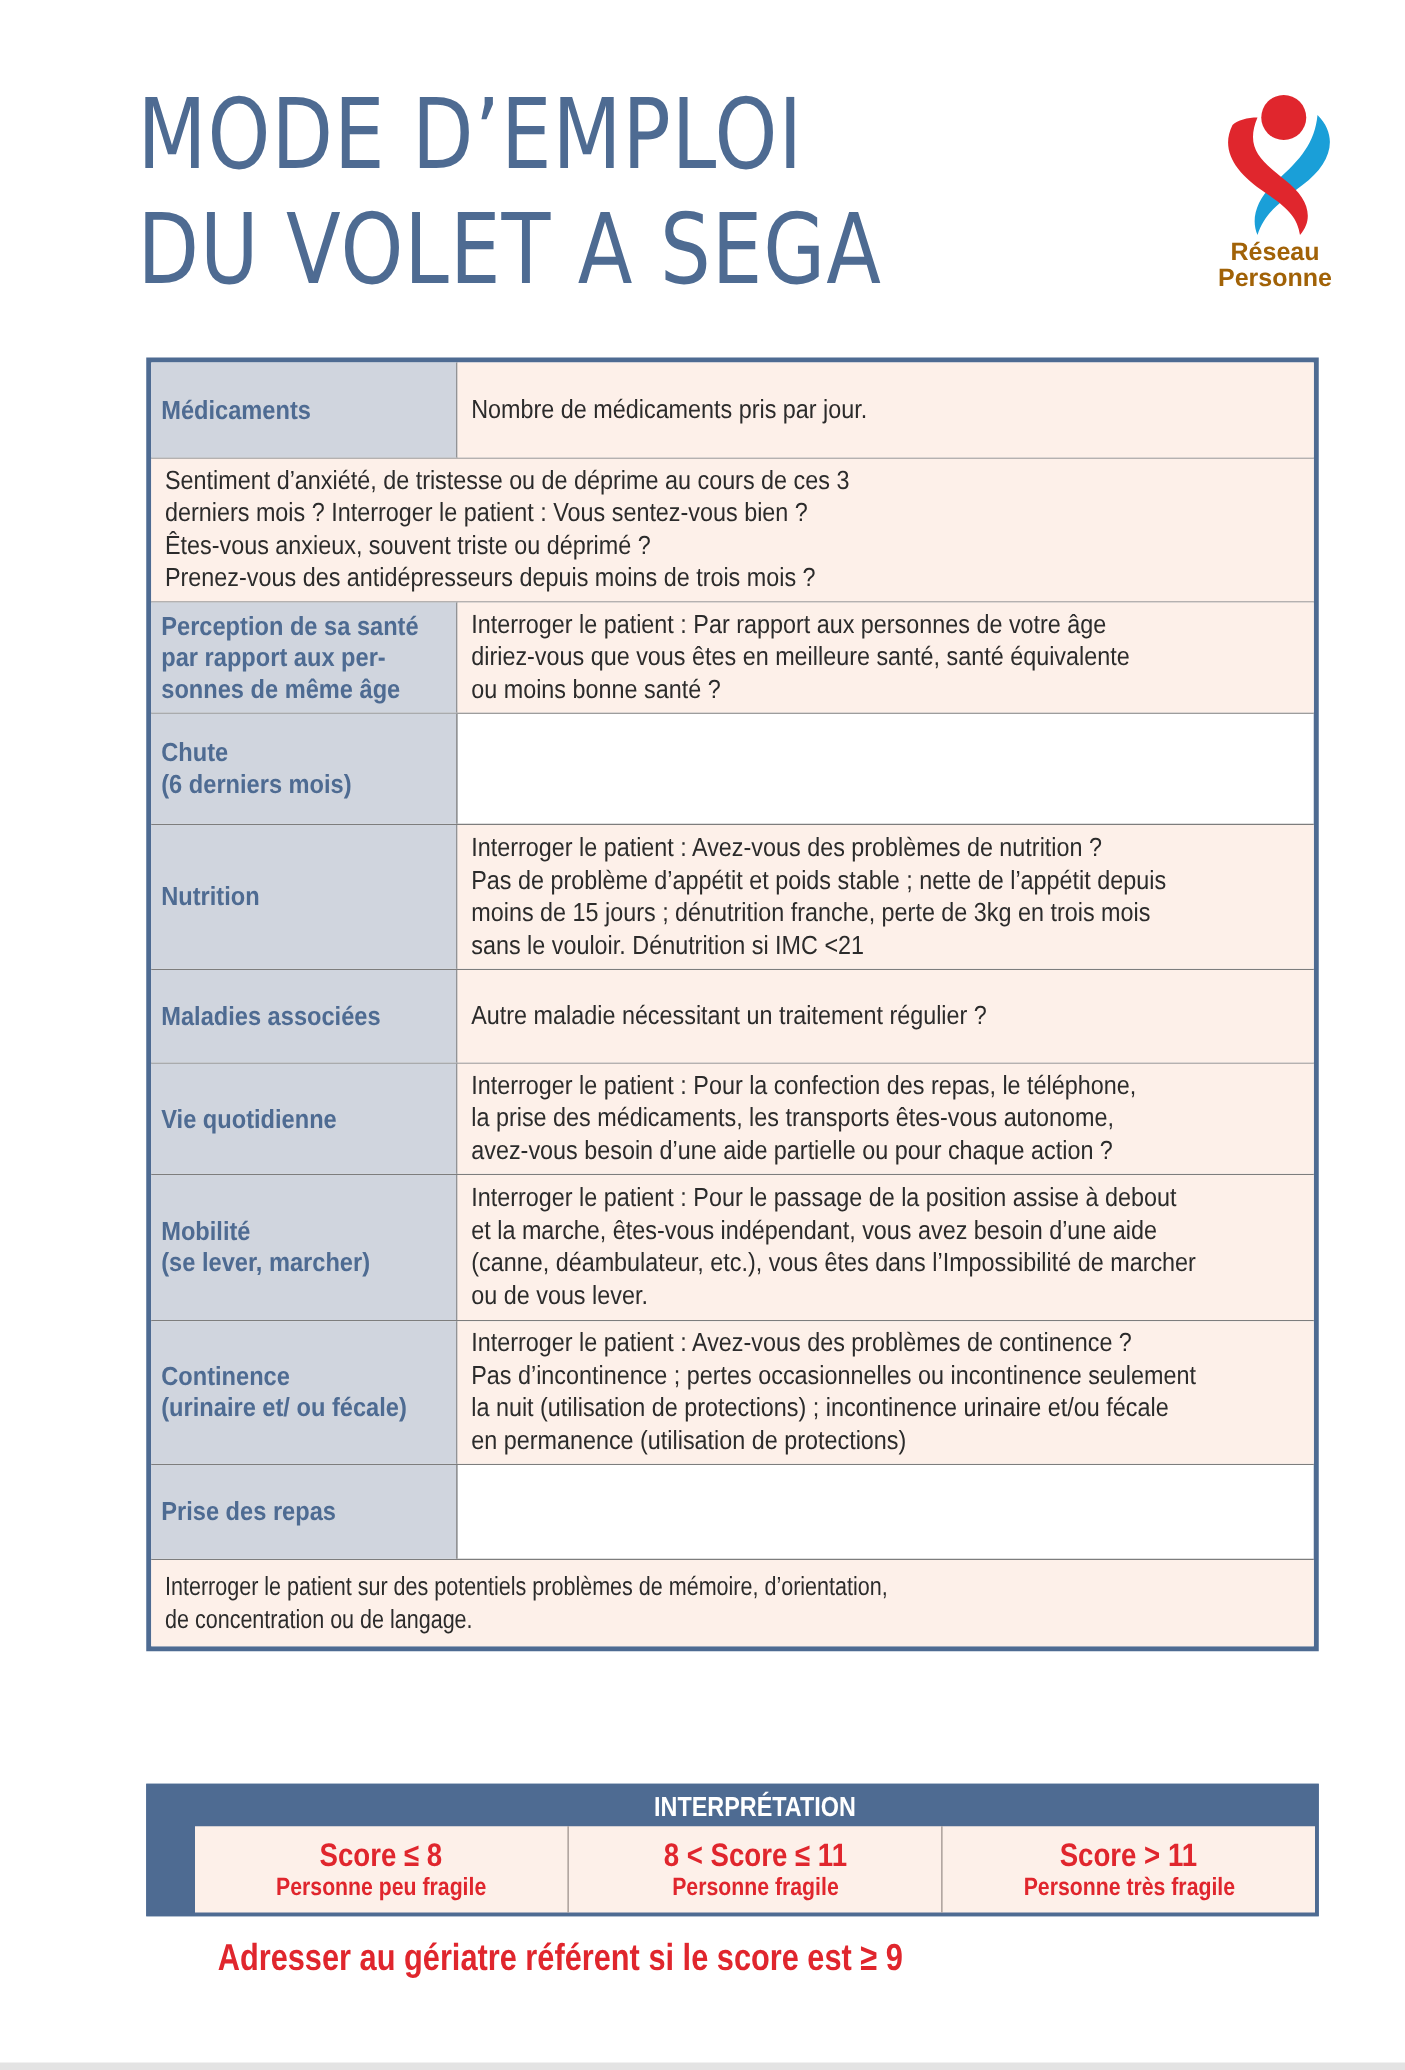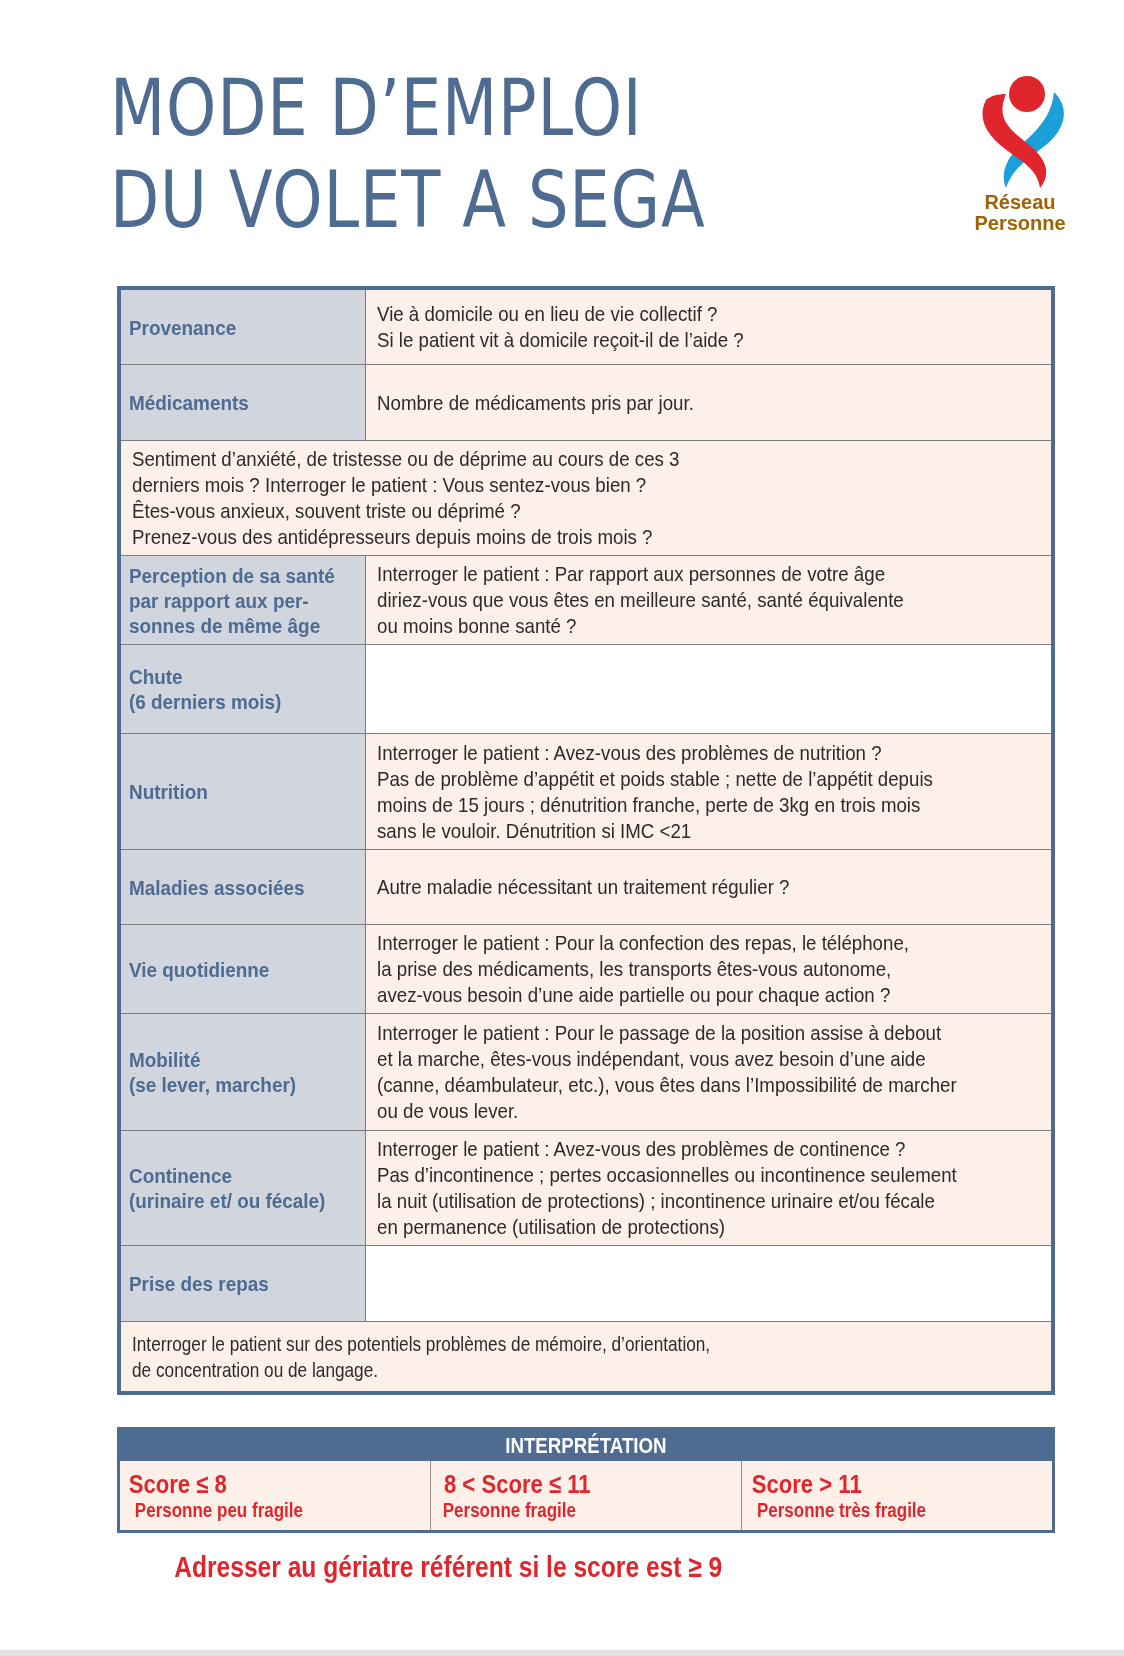--- a/index.html
+++ b/index.html
@@ -43,30 +43,30 @@
   .cell-desc {
     flex: 1; background: #fdf0e9; color: #2b2b2b;
     font-size: 21px; line-height: 26px;
     display: flex; align-items: center; padding: 0 11px; box-sizing: border-box;
     white-space: pre-line;
   }
   .cell-desc span { transform: scaleX(0.89); transform-origin: left center; display: inline-block; white-space: pre; }
 
   .interp {
     position: absolute; left: 117px; top: 1427px; width: 938px; height: 106px;
-    border: 3px solid #4e6b92; box-sizing: border-box; background: #4e6b92;
+    border: 3px solid #4e6b92; box-sizing: border-box; background: #4e6b92; padding-left: 36px;
   }
   .interp-header {
     height: 31px; color: #ffffff; font-weight: bold; font-size: 22px;
     display: flex; align-items: center; justify-content: center;
   }
   .interp-header span { transform: scaleX(0.85); display: inline-block; }
   .interp-cells { display: flex; height: 69px; background: #fdf0e9; }
   .interp-cell {
-    flex: 1; display: flex; flex-direction: column; align-items: flex-start; justify-content: center;
+    flex: 1; display: flex; flex-direction: column; align-items: center; justify-content: center;
     border-left: 1px solid #9a8f8a; color: #e0262d; font-weight: bold;
   }
   .interp-cell:first-child { border-left: none; }
   .interp-cell .score { font-size: 26px; line-height: 28px; transform: scaleX(0.85); }
   .interp-cell .level { font-size: 20px; line-height: 24px; transform: scaleX(0.85); }
   .footer {
     position: absolute; left: 0; width: 896px; top: 1550px; text-align: center;
     color: #e0262d; font-weight: bold; font-size: 30px;
   }
   .footer span { display: inline-block; transform: scaleX(0.82); }
@@ -84,27 +84,20 @@
   <svg width="100" height="120" viewBox="0 0 100 120">
     <path d="M82 22 C100 40 92 62 70 78 C52 92 40 100 34 118 C28 104 34 88 50 74 C68 58 80 44 82 22 Z" fill="#1a9fd8"></path>
     <path d="M14 30 C4 50 16 68 40 84 C58 96 66 104 68 118 C80 104 74 88 56 74 C36 58 24 48 34 24 C26 24 18 26 14 30 Z" fill="#e0262d"></path>
     <circle cx="55" cy="24" r="18" fill="#e0262d"></circle>
   </svg>
   <div class="logo-text l1">Réseau</div>
   <div class="logo-text l2">Personne</div>
 </div>
 
 <div class="main-table">
-  <div class="row" style="height:74px">
-    <div class="cell-label">
-        <span>Provenance</span>
-      </div>
-    <div class="cell-desc"><span>Vie à domicile ou en lieu de vie collectif ?
-Si le patient vit à domicile reçoit-il de l’aide ?</span></div>
-  </div>
   <div class="row" style="height:76px">
     <div class="cell-label">
         <span>Médicaments</span>
       </div>
     <div class="cell-desc"><span>Nombre de médicaments pris par jour.</span></div>
   </div>
   <div class="row" style="height:115px">
     <div class="cell-desc"><span>Sentiment d’anxiété, de tristesse ou de déprime au cours de ces 3
 derniers mois ? Interroger le patient : Vous sentez-vous bien ?
 Êtes-vous anxieux, souvent triste ou déprimé ?

